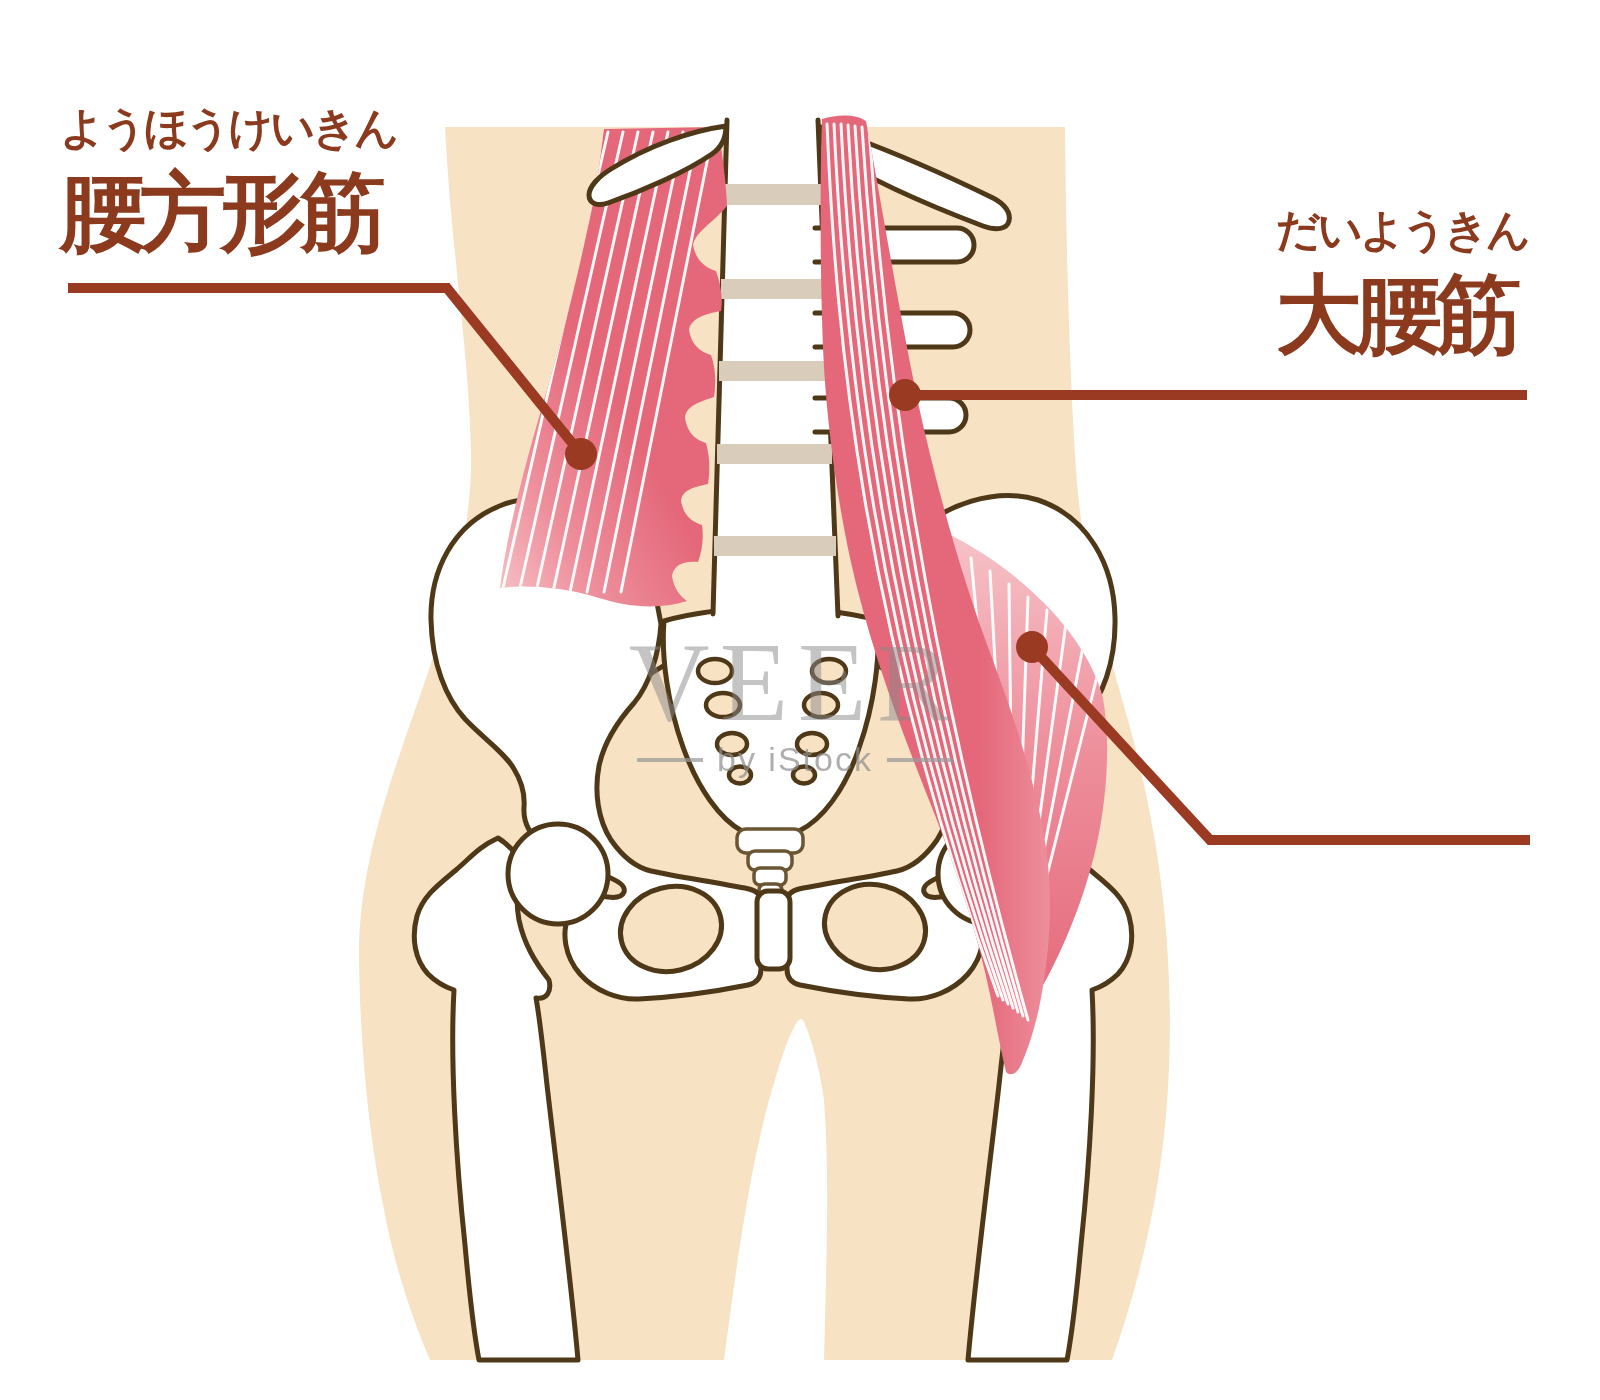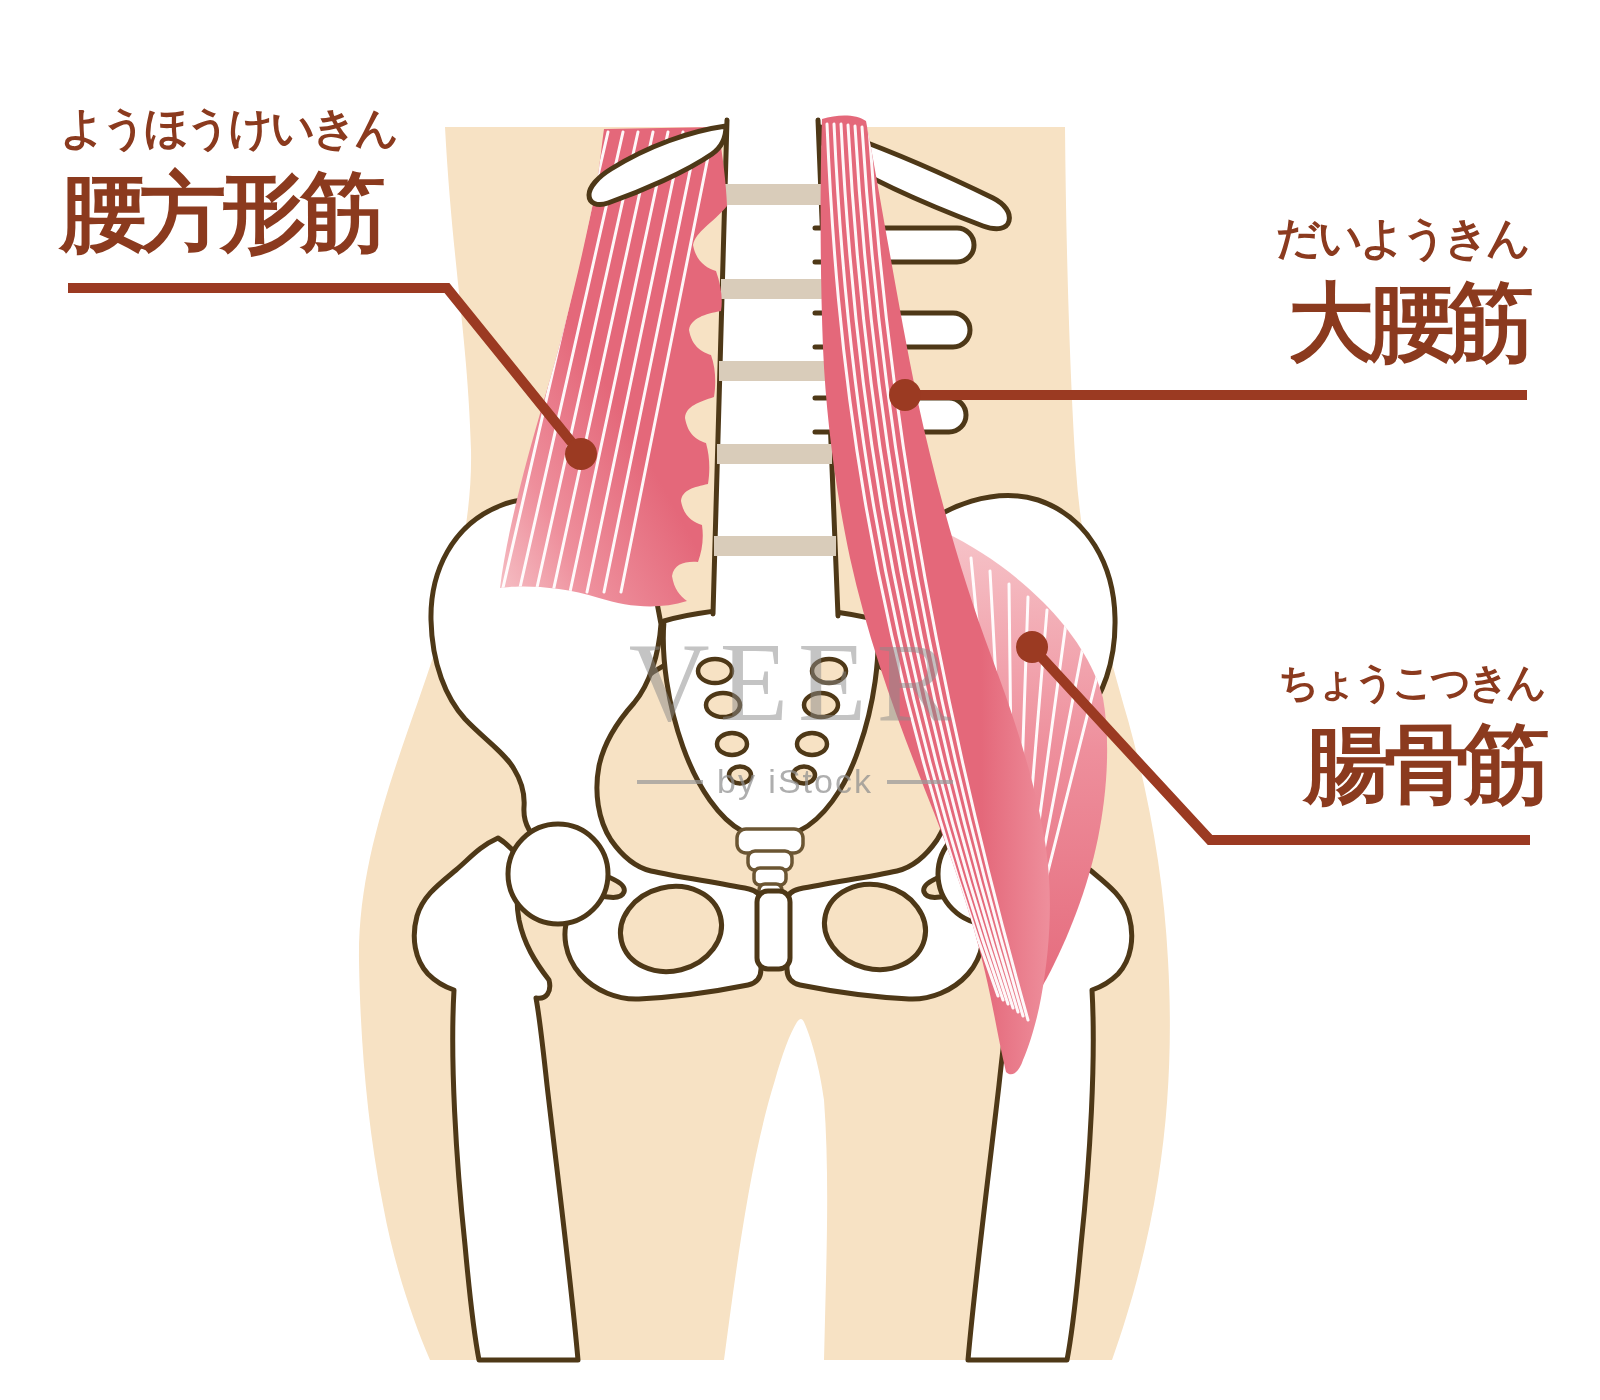--- a/index.html
+++ b/index.html
@@ -17,29 +17,29 @@
   .disc{fill:var(--disc,#D9CCBA);}
   .coccyx{fill:var(--bone-fill,#fff);stroke:var(--coccyx-outline,#6B5532);stroke-width:3.5;}
   .stripe{stroke:var(--stripe,#fff);stroke-width:3;fill:none;opacity:.95;stroke-linecap:round;}
   .callout{stroke:var(--callout-line,#9B3A22);stroke-width:10;fill:none;}
   .callout-dot{fill:var(--callout-line,#9B3A22);}
 
   .label{position:absolute;color:var(--label-text,#8B3A1E);font-weight:700;white-space:nowrap;}
   .furigana{font-size:44px;letter-spacing:-3px;line-height:1;}
   .kanji{font-size:86px;letter-spacing:-6px;line-height:1.08;margin-top:16px;}
   #lbl-ql{left:60px;top:106px;text-align:left;}
-  #lbl-psoas{right:72px;top:216px;text-align:right;}
+  #lbl-psoas{right:72px;top:208px;}
   #lbl-iliacus{right:56px;top:662px;text-align:right;}
   #lbl-iliacus .furigana{font-size:40px;}
 
   #watermark{position:absolute;left:600px;top:612px;width:390px;text-align:center;
              pointer-events:none;}
   #wm-brand{font-family:"Liberation Serif","DejaVu Serif",serif;font-size:112px;line-height:1;
             color:#8a8a8a;opacity:.5;letter-spacing:10px;margin-top:14px;}
-  #wm-row{margin-top:24px;display:flex;align-items:center;justify-content:center;gap:14px;opacity:.72;}
+  #wm-row{margin-top:2px;display:flex;align-items:center;justify-content:center;gap:14px;opacity:.72;}
   .wm-dash{width:66px;height:4px;background:#9a9a9a;}
   #wm-byline{font-size:34px;color:#8f8f8f;letter-spacing:2px;}
 </style>
 </head>
 <body>
 
 <div id="stage">
 
 <svg width="1600" height="1400" viewBox="0 0 1600 1400">
   <defs>
@@ -228,24 +228,20 @@
 <div class="label" id="lbl-ql">
   <div class="furigana">ようほうけいきん</div>
   <div class="kanji">腰方形筋</div>
 </div>
 
 <div class="label" id="lbl-psoas">
   <div class="furigana">だいようきん</div>
   <div class="kanji">大腰筋</div>
 </div>
 
-<div class="label" id="lbl-iliacus">
-  <div class="furigana">ちょうこつきん</div>
-  <div class="kanji">腸骨筋</div>
-</div>
 
 <div id="watermark">
   <div id="wm-brand">VEER</div>
   <div id="wm-row">
     <div class="wm-dash"></div>
     <div id="wm-byline">by iStock</div>
     <div class="wm-dash"></div>
   </div>
 </div>
 

